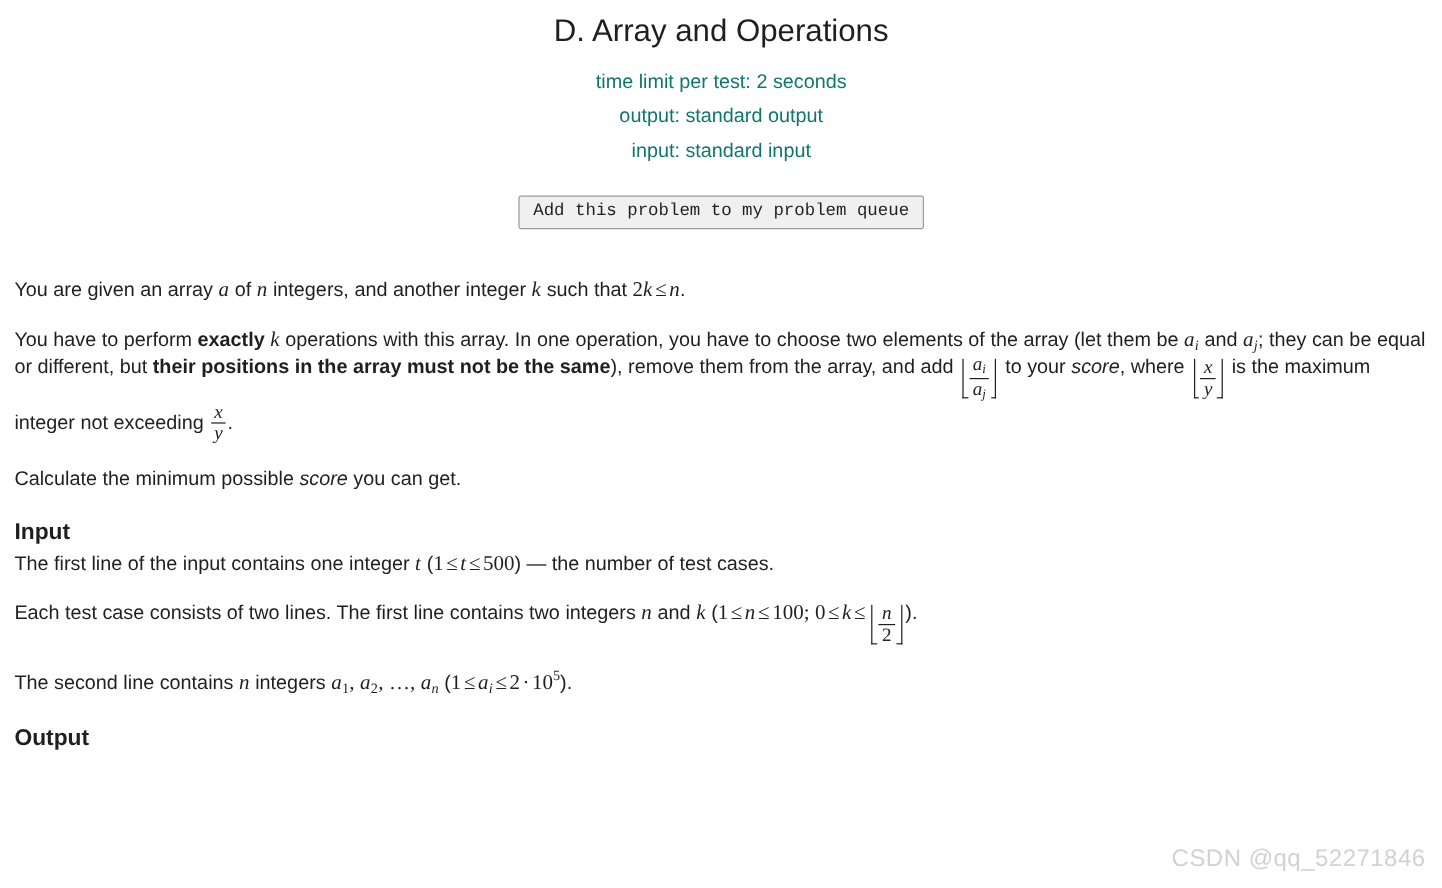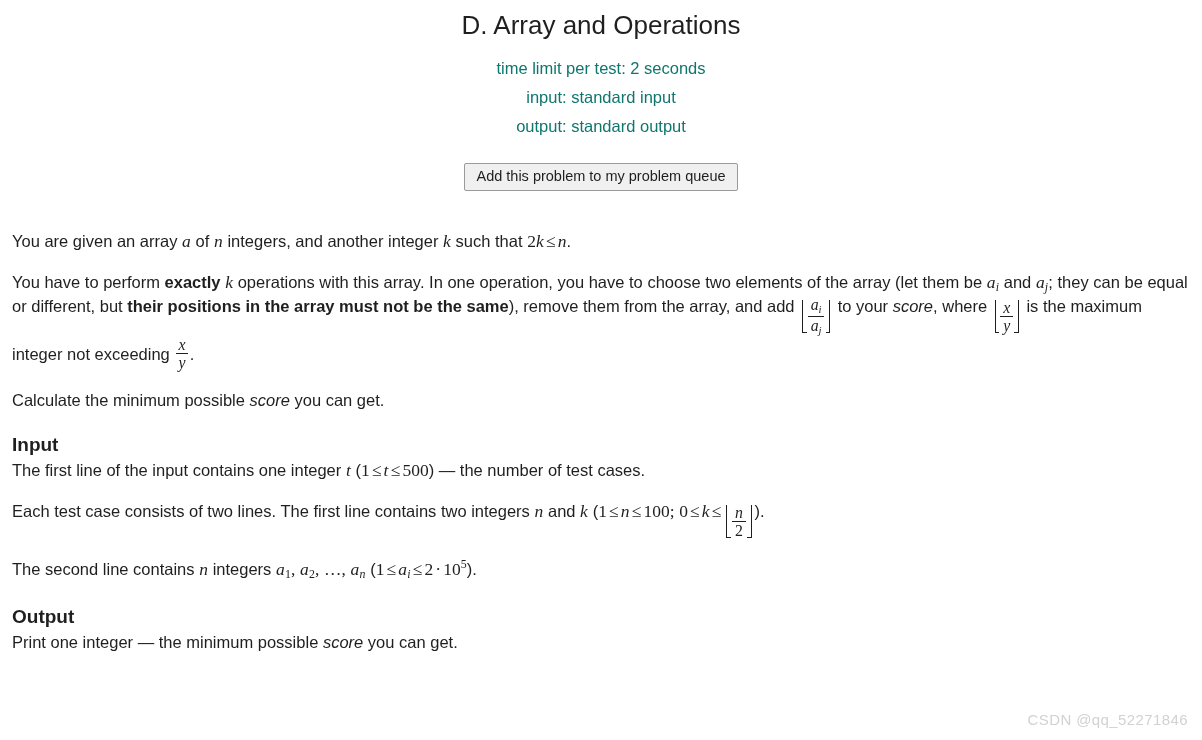--- a/index.html
+++ b/index.html
@@ -104,21 +104,21 @@
     font-size: 16.5px;
     line-height: 1.76;
     color: #0f766e;
   }
 
   .queue-wrap {
     text-align: center;
     margin-top: 22px;
   }
   .queue-btn {
-    font-family: Liberation Sans, sans-serif;
+    font-family: Liberation Mono, monospace;
     font-size: 14.5px;
     color: #1f1f1f;
     background: #f0f0f0;
     border: 1px solid #9a9a9a;
     border-radius: 2px;
     padding: 4px 11px 5px 11px;
     cursor: pointer;
     line-height: 1.2;
   }
 
@@ -135,34 +135,34 @@
     margin: 22px 0 2px 0;
     line-height: 1.3;
   }
   .section-title + p { margin-top: 0; }
   .tight { margin-bottom: 14px !important; }
 
   .watermark {
     position: absolute;
     right: 14px;
     bottom: 10px;
-    font-size: 15px;
+    font-size: 20px;
     color: #d2d2d2;
     letter-spacing: .4px;
     user-select: none;
   }
 </style>
 </head>
 <body>
 
 <div class="header">
   <h1 class="problem-title">D. Array and Operations</h1>
   <div class="limit-line">time limit per test: 2 seconds</div>
+  <div class="limit-line">output: standard output</div>
   <div class="limit-line">input: standard input</div>
-  <div class="limit-line">output: standard output</div>
 </div>
 
 <div class="queue-wrap">
   <button class="queue-btn">Add this problem to my problem queue</button>
 </div>
 
 <div class="statement">
 
   <p><span>You are given an array </span><span class="m">a</span><span> of </span><span class="m">n</span><span> integers, and another integer </span><span class="m">k</span><span> such that </span><span class="mn">2</span><span class="m">k</span><span class="mop">≤</span><span class="m">n</span><span>.</span></p>
 
@@ -174,17 +174,16 @@
   <h2 class="section-title">Input</h2>
 
   <p><span>The first line of the input contains one integer </span><span class="m">t</span><span> (</span><span class="mn">1</span><span class="mop">≤</span><span class="m">t</span><span class="mop">≤</span><span class="mn">500</span><span>) — the number of test cases.</span></p>
 
   <p><span>Each test case consists of two lines. The first line contains two integers </span><span class="m">n</span><span> and </span><span class="m">k</span><span> (</span><span class="mn">1</span><span class="mop">≤</span><span class="m">n</span><span class="mop">≤</span><span class="mn">100</span><span class="mn">;</span><span>&nbsp;</span><span class="mn">0</span><span class="mop">≤</span><span class="m">k</span><span class="mop">≤</span><span class="floor"><span class="fl"></span><span class="body"><span class="frac"><span class="num">n</span><span class="den" style="font-style:normal">2</span></span></span><span class="fr"></span></span><span>).</span></p>
 
   <p class="tight"><span>The second line contains </span><span class="m">n</span><span> integers </span><span class="m"><span>a</span><span class="sub" style="font-style:normal">1</span></span><span class="mn">,</span><span>&nbsp;</span><span class="m"><span>a</span><span class="sub" style="font-style:normal">2</span></span><span class="mn">,</span><span>&nbsp;</span><span class="mn">…</span><span class="mn">,</span><span>&nbsp;</span><span class="m"><span>a</span><span class="sub">n</span></span><span> (</span><span class="mn">1</span><span class="mop">≤</span><span class="m"><span>a</span><span class="sub">i</span></span><span class="mop">≤</span><span class="mn">2</span><span class="mop">·</span><span class="mn"><span>10</span><span class="sup">5</span></span><span>).</span></p>
 
   <h2 class="section-title">Output</h2>
 
-  <p><span>Print one integer — the minimum possible </span><i>score</i><span> you can get.</span></p>
 
 </div>
 
 <div class="watermark">CSDN @qq_52271846</div>
 
 </body></html>

